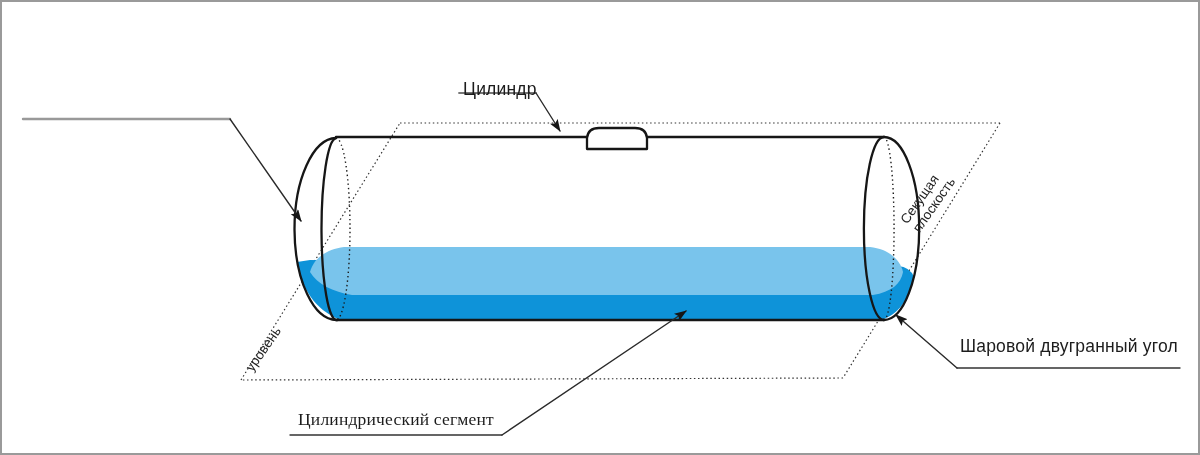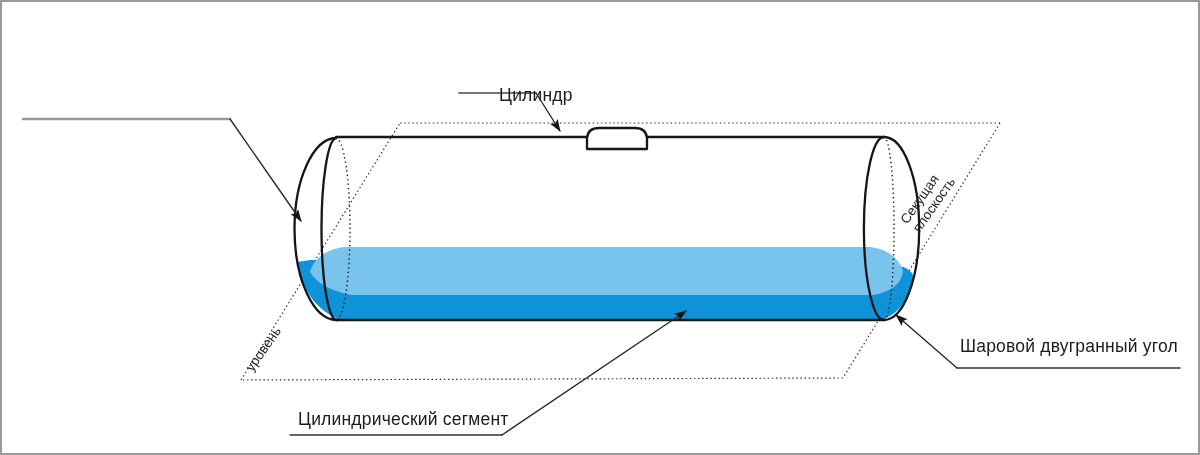--- a/index.html
+++ b/index.html
@@ -90,25 +90,25 @@
 
       <path d="M955,366 L1178,366" stroke="#333333" stroke-width="1.4"></path>
       <path d="M955,366 L894,313" stroke="#2a2a2a" stroke-width="1.4" marker-end="url(#arrow)"></path>
 
       <path d="M288,433 L500,433" stroke="#333333" stroke-width="1.4"></path>
       <path d="M500,433 L684,309" stroke="#2a2a2a" stroke-width="1.4" marker-end="url(#arrow)"></path>
     </g>
   </svg>
 
 
-  <div class="lbl" style="left:461px;top:84px;margin-left:36px;">Цилиндр</div>
+  <div class="lbl" style="left:461px;top:78px;">Цилиндр</div>
 
   <div class="lbl" style="left:958px;top:335px;text-align:right;">Шаровой двугранный угол</div>
 
-  <div class="lbl" style="left:296px;top:408px;">Цилиндрический сегмент</div>
+  <div class="lbl" style="left:296px;top:408px;font-family:Liberation Serif, serif;">Цилиндрический сегмент</div>
 
   <div class="rot-anchor" style="left:920px;top:233px;">
     <span class="lbl-small">Секущая плоскость</span>
   </div>
 
   <div class="rot-anchor" style="left:253px;top:372px;">
     <span class="lbl-small">уровень</span>
   </div>
 
 </div>

